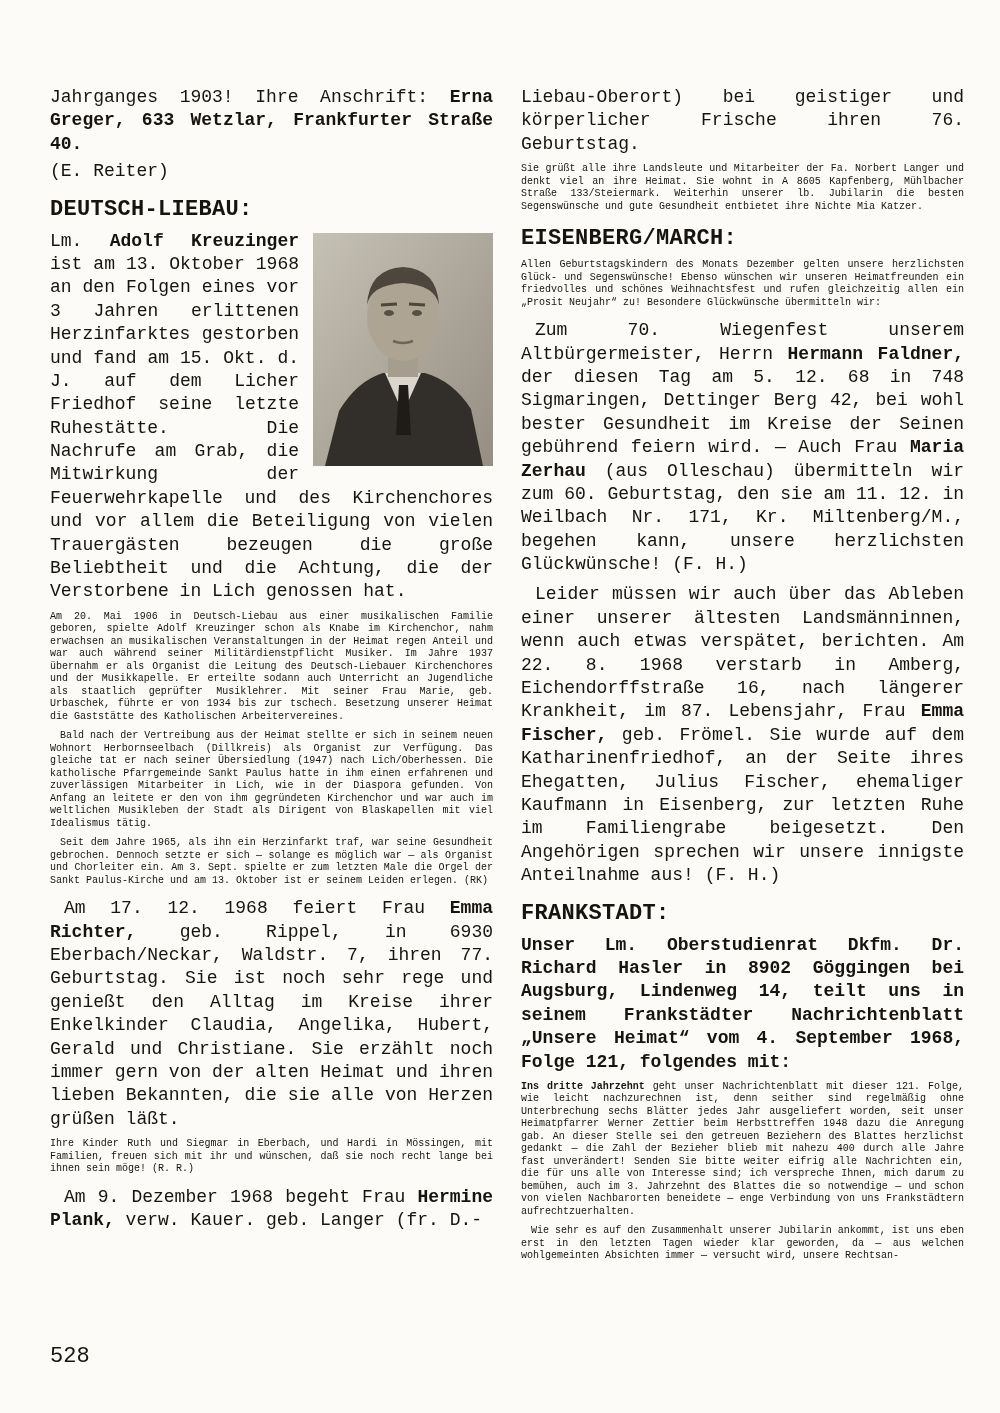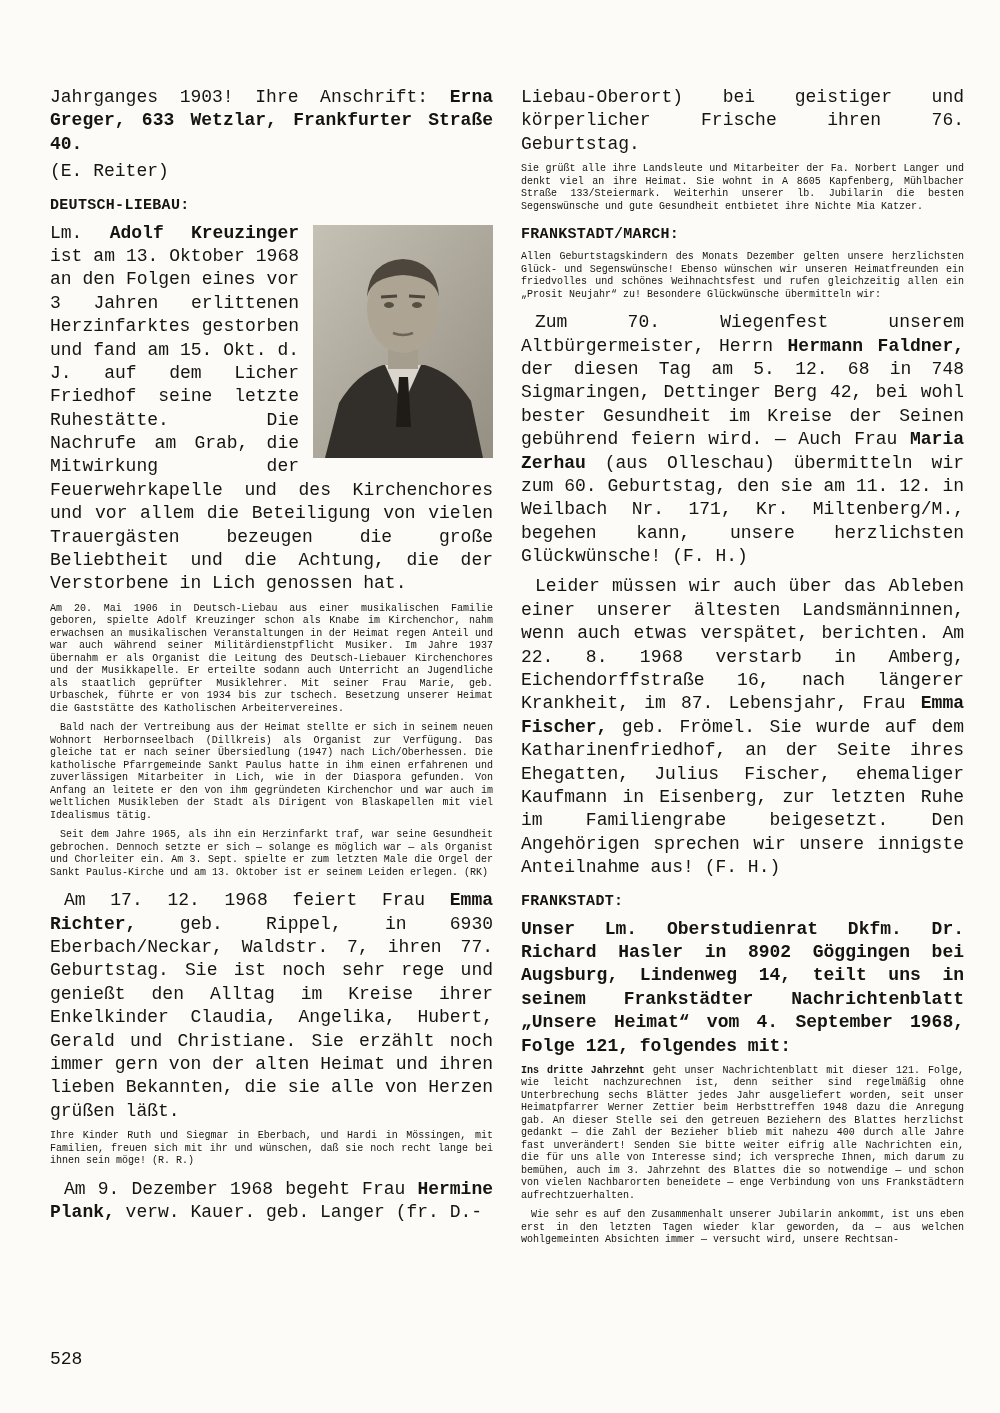--- a/index.html
+++ b/index.html
@@ -17,34 +17,34 @@
     padding: 86px 36px 40px 50px;
     overflow: hidden;
     font-family: Liberation Mono, monospace;
   }
   .columns { display: flex; gap: 28px; }
   .col { width: 443px; flex: 0 0 443px; }
   p { margin: 0 0 7px 0; }
   .t-lg { font-size: 18px; line-height: 1.3; text-align: justify; hyphens: auto; }
   .t-sm { font-size: 10px; line-height: 1.25; text-align: justify; hyphens: auto; }
   .sig { margin-top: -3px; }
-  .heading { font-size: 15px; font-weight: bold; margin: 13px 0 8px 0; letter-spacing: .3px; }
+  .heading { font-size: 22px; font-weight: bold; margin: 13px 0 8px 0; letter-spacing: .3px; }
   .ind { text-indent: 14px; }
   .ind-sm { text-indent: 10px; }
   .bold-para b, b { font-weight: bold; }
   .obit::after { content: ""; display: block; clear: both; }
   .photo {
     float: right;
     width: 180px; height: 233px;
     margin: 3px 0 8px 14px;
     background: #b5b0a6;
   }
   .photo svg { display: block; }
   .mb-lg { margin-bottom: 10px; }
-  .page-number { position: absolute; left: 50px; bottom: 44px; font-size: 18px; }
+  .page-number { position: absolute; left: 50px; bottom: 44px; font-size: 22px; }
 </style>
 </head>
 <body>
 
 <div class="page">
   <div class="columns">
 
     <div class="col">
       <p class="t-lg"><span>Jahrganges 1903! Ihre Anschrift: </span><b>Erna Greger, 633 Wetzlar, Frankfurter Straße 40.</b></p>
       <p class="t-lg sig">(E. Reiter)</p>
@@ -83,21 +83,21 @@
       <p class="t-lg ind"><span>Am 17. 12. 1968 feiert Frau </span><b>Emma Richter,</b><span> geb. Rippel, in 6930 Eberbach/Neckar, Waldstr. 7, ihren 77. Geburtstag. Sie ist noch sehr rege und genießt den Alltag im Kreise ihrer Enkelkinder Claudia, Angelika, Hubert, Gerald und Christiane. Sie erzählt noch immer gern von der alten Heimat und ihren lieben Bekannten, die sie alle von Herzen grüßen läßt.</span></p>
       <p class="t-sm mb-lg">Ihre Kinder Ruth und Siegmar in Eberbach, und Hardi in Mössingen, mit Familien, freuen sich mit ihr und wünschen, daß sie noch recht lange bei ihnen sein möge! (R. R.)</p>
 
       <p class="t-lg ind"><span>Am 9. Dezember 1968 begeht Frau </span><b>Hermine Plank,</b><span> verw. Kauer. geb. Langer (fr. D.-</span></p>
     </div>
 
     <div class="col">
       <p class="t-lg">Liebau-Oberort) bei geistiger und körperlicher Frische ihren 76. Geburtstag.</p>
       <p class="t-sm mb-lg">Sie grüßt alle ihre Landsleute und Mitarbeiter der Fa. Norbert Langer und denkt viel an ihre Heimat. Sie wohnt in A 8605 Kapfenberg, Mühlbacher Straße 133/Steiermark. Weiterhin unserer lb. Jubilarin die besten Segenswünsche und gute Gesundheit entbietet ihre Nichte Mia Katzer.</p>
 
-      <h2 class="heading">FRANKSTADT/MARCH:</h2>
+      <h2 class="heading">EISENBERG/MARCH:</h2>
       <p class="t-sm mb-lg">Allen Geburtstagskindern des Monats Dezember gelten unsere herzlichsten Glück- und Segenswünsche! Ebenso wünschen wir unseren Heimatfreunden ein friedvolles und schönes Weihnachtsfest und rufen gleichzeitig allen ein „Prosit Neujahr“ zu! Besondere Glückwünsche übermitteln wir:</p>
 
       <p class="t-lg ind"><span>Zum 70. Wiegenfest unserem Altbürgermeister, Herrn </span><b>Hermann Faldner,</b><span> der diesen Tag am 5. 12. 68 in 748 Sigmaringen, Dettinger Berg 42, bei wohl bester Gesundheit im Kreise der Seinen gebührend feiern wird. — Auch Frau </span><b>Maria Zerhau</b><span> (aus Olleschau) übermitteln wir zum 60. Geburtstag, den sie am 11. 12. in Weilbach Nr. 171, Kr. Miltenberg/M., begehen kann, unsere herzlichsten Glückwünsche! (F. H.)</span></p>
       <p class="t-lg ind mb-lg"><span>Leider müssen wir auch über das Ableben einer unserer ältesten Landsmänninnen, wenn auch etwas verspätet, berichten. Am 22. 8. 1968 verstarb in Amberg, Eichendorffstraße 16, nach längerer Krankheit, im 87. Lebensjahr, Frau </span><b>Emma Fischer,</b><span> geb. Frömel. Sie wurde auf dem Katharinenfriedhof, an der Seite ihres Ehegatten, Julius Fischer, ehemaliger Kaufmann in Eisenberg, zur letzten Ruhe im Familiengrabe beigesetzt. Den Angehörigen sprechen wir unsere innigste Anteilnahme aus! (F. H.)</span></p>
 
       <h2 class="heading">FRANKSTADT:</h2>
       <p class="t-lg bold-para"><b>Unser Lm. Oberstudienrat Dkfm. Dr. Richard Hasler in 8902 Göggingen bei Augsburg, Lindenweg 14, teilt uns in seinem Frankstädter Nachrichtenblatt „Unsere Heimat“ vom 4. September 1968, Folge 121, folgendes mit:</b></p>
 
       <p class="t-sm"><b>Ins dritte Jahrzehnt</b><span> geht unser Nachrichtenblatt mit dieser 121. Folge, wie leicht nachzurechnen ist, denn seither sind regelmäßig ohne Unterbrechung sechs Blätter jedes Jahr ausgeliefert worden, seit unser Heimatpfarrer Werner Zettier beim Herbsttreffen 1948 dazu die Anregung gab. An dieser Stelle sei den getreuen Beziehern des Blattes herzlichst gedankt — die Zahl der Bezieher blieb mit nahezu 400 durch alle Jahre fast unverändert! Senden Sie bitte weiter eifrig alle Nachrichten ein, die für uns alle von Interesse sind; ich verspreche Ihnen, mich darum zu bemühen, auch im 3. Jahrzehnt des Blattes die so notwendige — und schon von vielen Nachbarorten beneidete — enge Verbindung von uns Frankstädtern aufrechtzuerhalten.</span></p>
       <p class="t-sm ind-sm">Wie sehr es auf den Zusammenhalt unserer Jubilarin ankommt, ist uns eben erst in den letzten Tagen wieder klar geworden, da — aus welchen wohlgemeinten Absichten immer — versucht wird, unsere Rechtsan-</p>

